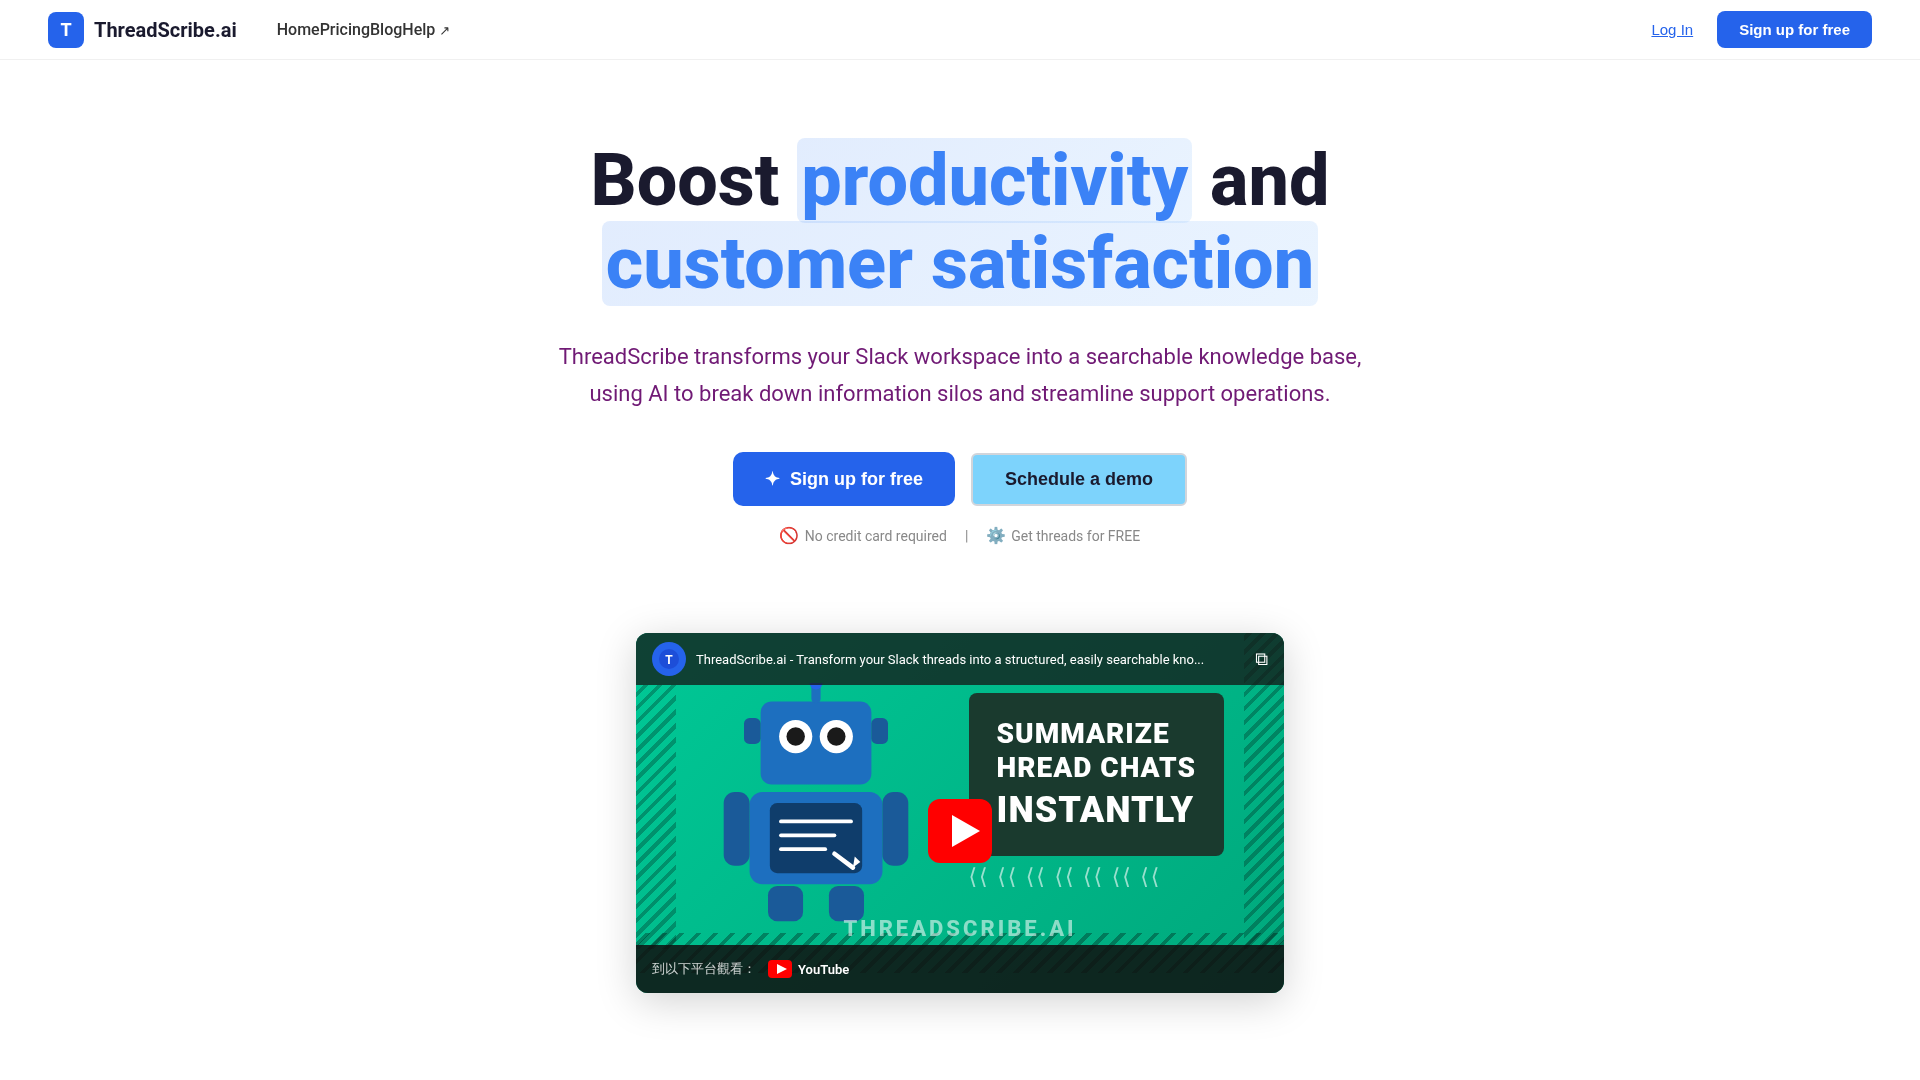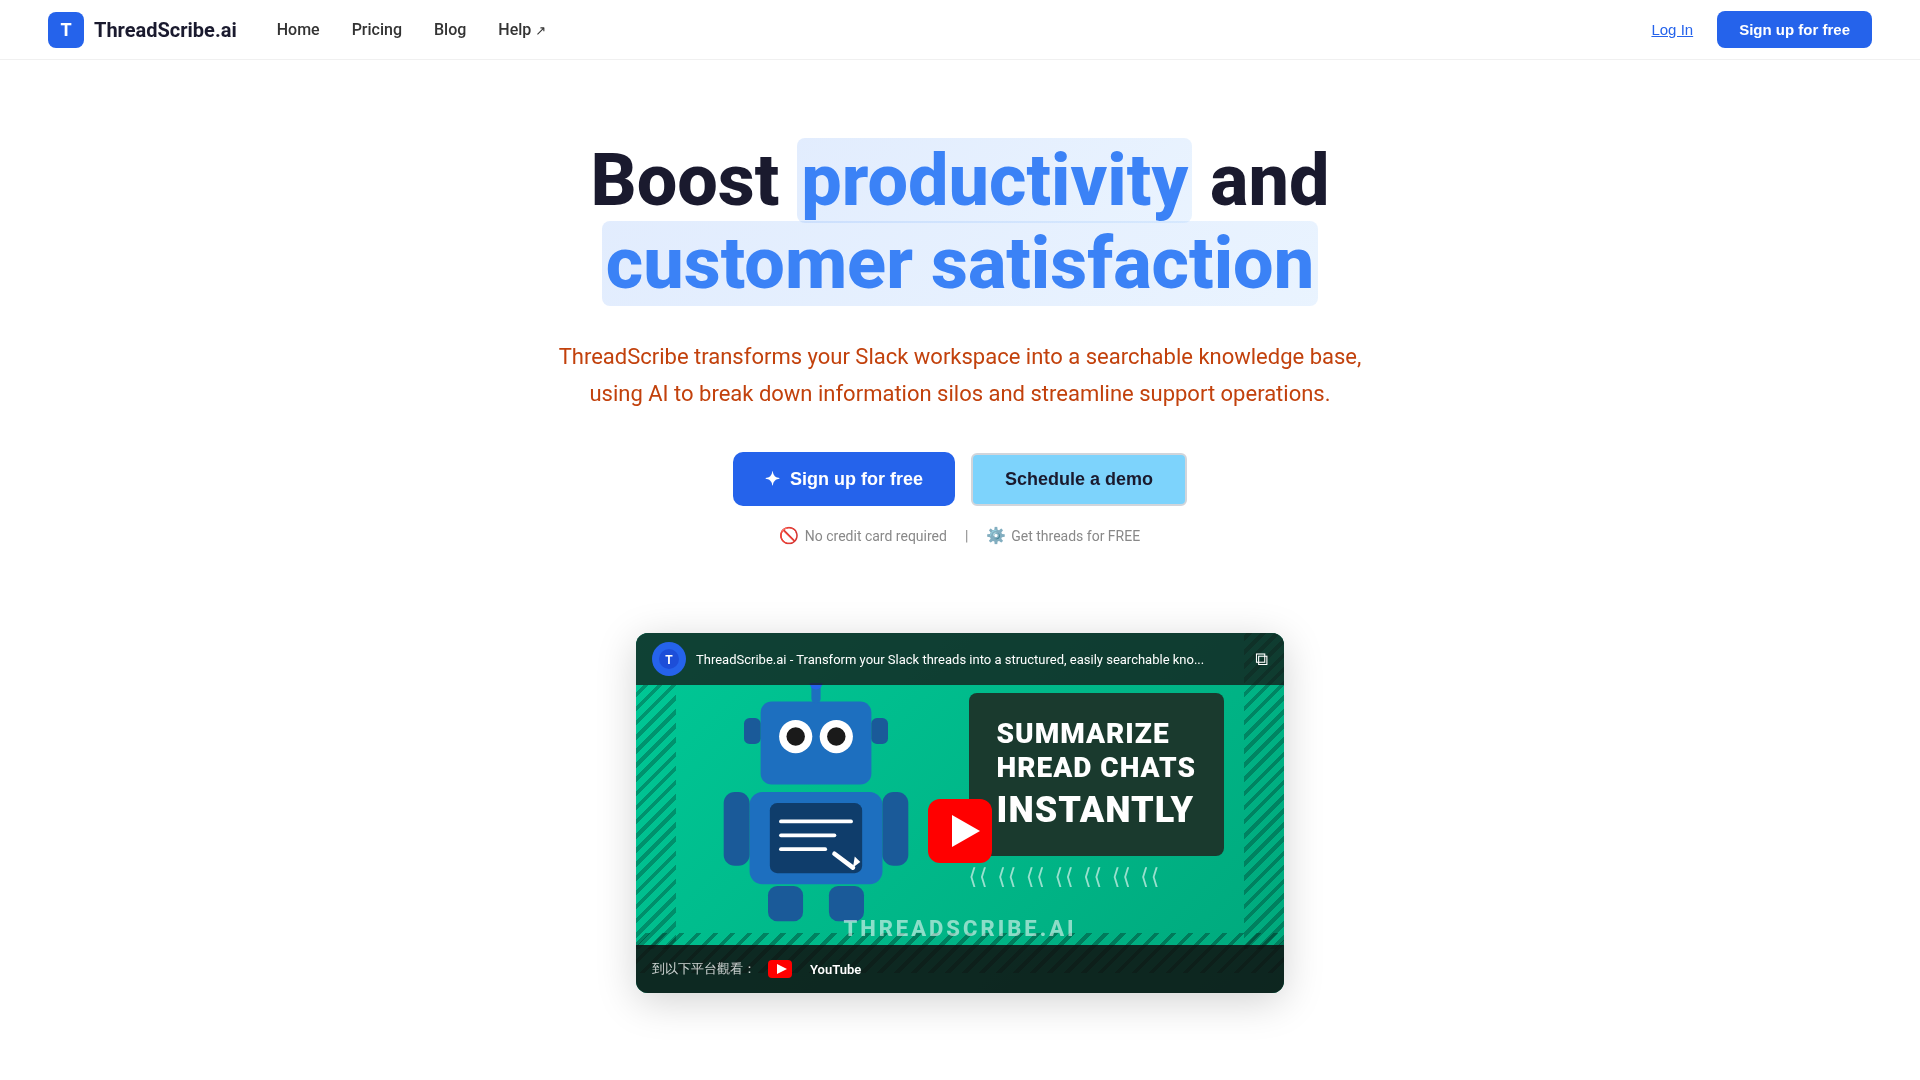--- a/index.html
+++ b/index.html
@@ -51,21 +51,20 @@
 
     .logo-text {
       font-size: 20px;
       font-weight: 700;
       color: #1a1a2e;
     }
 
     .nav-links {
       display: flex;
       align-items: flex-end;
-      gap: 32px;
       list-style: none;
     }
 
     .nav-links a {
       text-decoration: none;
       font-size: 16px;
       color: #333;
       font-weight: 500;
     }
 
@@ -114,21 +113,21 @@
 
     .hero-title .highlight-blue {
       color: #3b82f6;
       background: linear-gradient(135deg, rgba(59,130,246,0.15) 0%, rgba(147,197,253,0.2) 100%);
       border-radius: 8px;
       padding: 0 4px;
     }
 
     .hero-subtitle {
       font-size: 22px;
-      color: #c2410c;
+      color: #701a75;
       line-height: 1.7;
       max-width: 860px;
       margin: 0 auto 40px;
     }
 
     .hero-buttons {
       display: flex;
       align-items: center;
       justify-content: center;
       gap: 16px;
@@ -360,21 +359,21 @@
     }
 
     .yt-footer-text {
       color: rgba(255,255,255,0.8);
       font-size: 13px;
     }
 
     .yt-logo-wrap {
       display: flex;
       align-items: center;
-      gap: 18px;
+      gap: 6px;
     }
 
     .yt-logo-icon {
       width: 24px;
       height: 18px;
     }
 
     .yt-logo-label {
       color: #fff;
       font-size: 13px;

